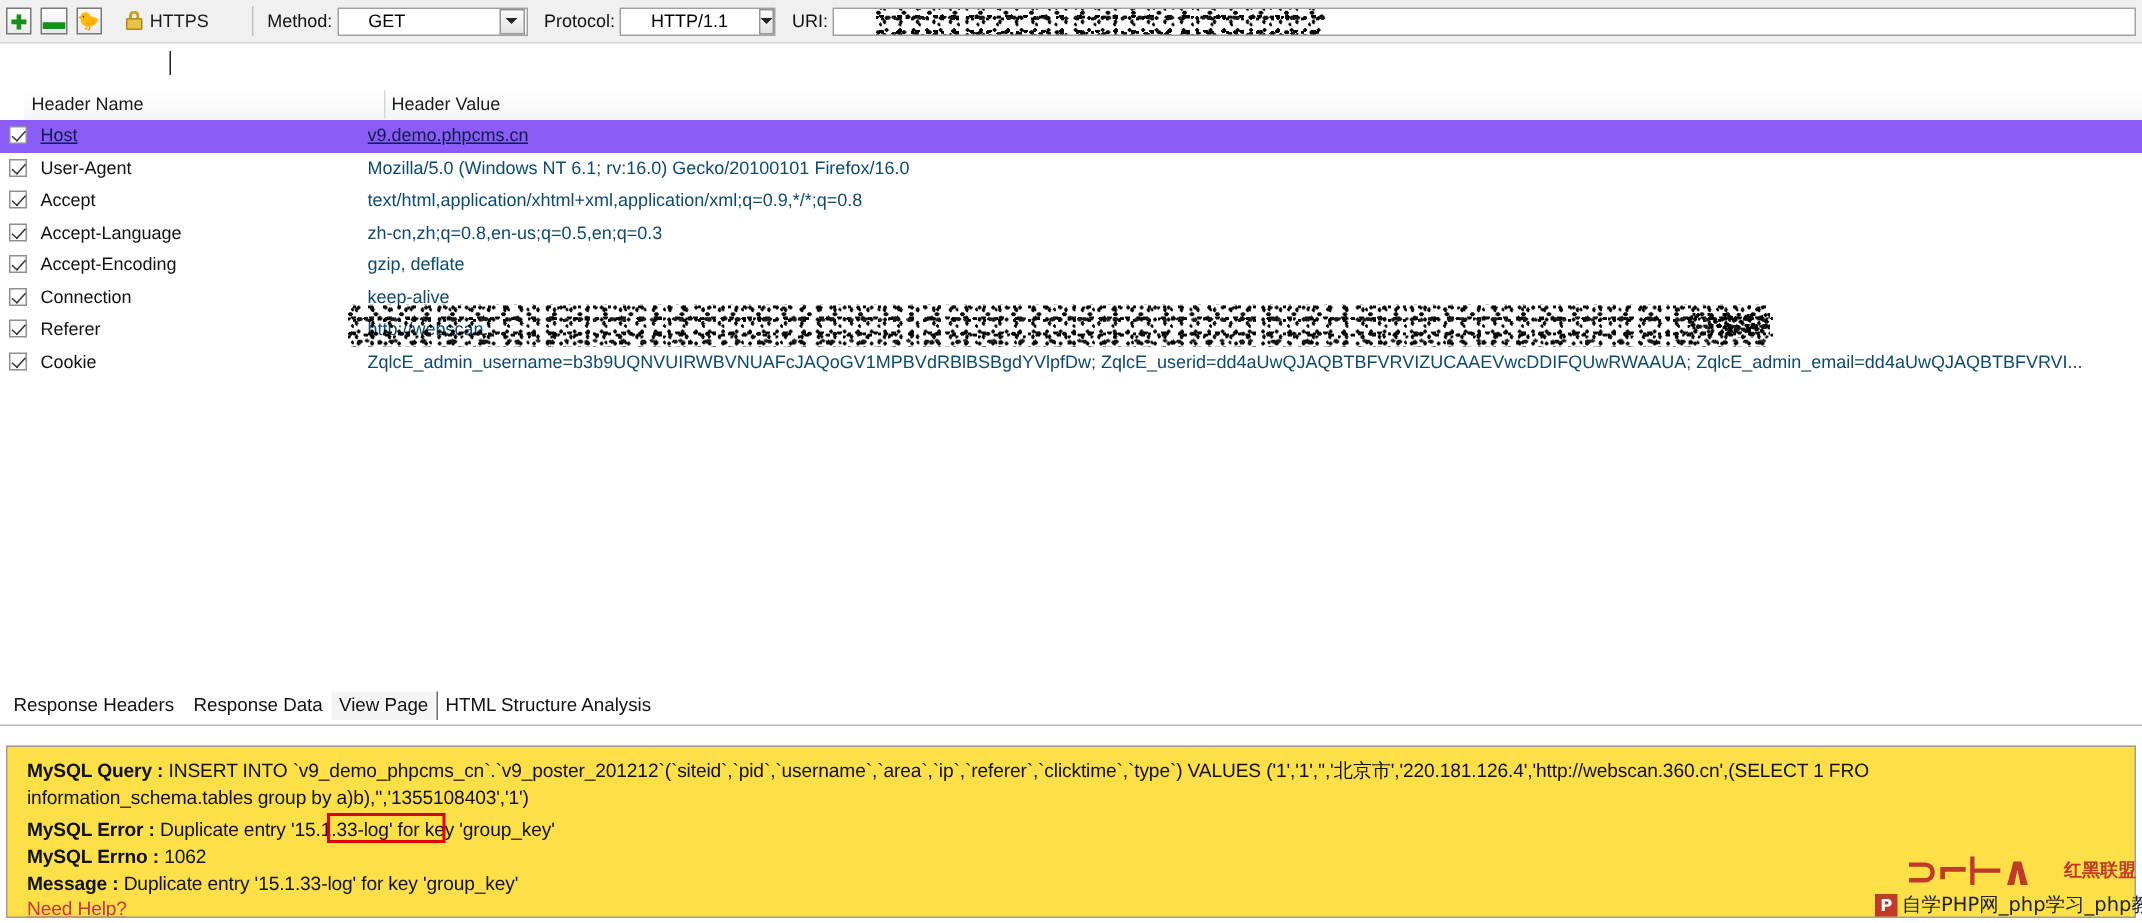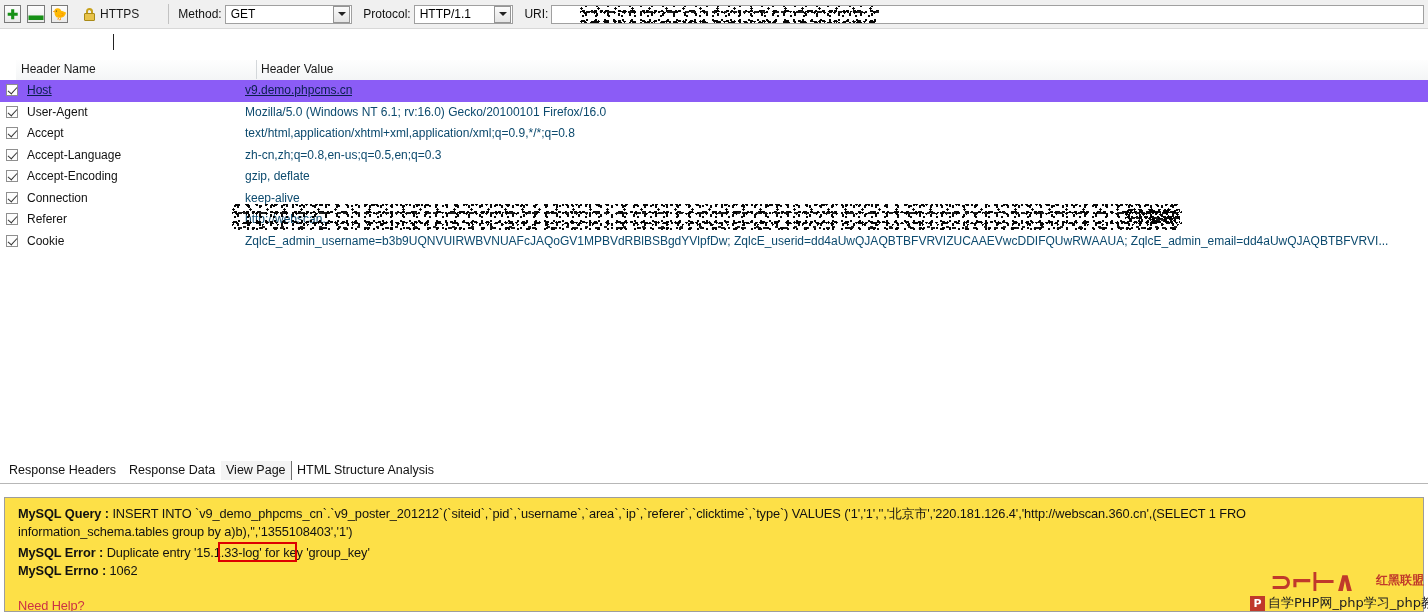--- a/index.html
+++ b/index.html
@@ -40,21 +40,21 @@
   }
   .plus-glyph, .minus-glyph {
     color: #169016;
     font-weight: bold;
     font-size: 13px;
     line-height: 1;
   }
   .minus-glyph { font-size: 15px; }
   .bird-glyph { font-size: 12px; line-height: 1; }
   .lock-wrap {
-    display: flex; align-items: flex-end;
+    display: flex; align-items: flex-start;
     margin-left: 10px; margin-right: 20px;
   }
   .lock-icon {
     width: 11px; height: 13px;
     position: relative;
     margin-right: 5px;
   }
   .lock-icon .shackle {
     position: absolute;
     left: 2px; top: 0;
@@ -83,21 +83,21 @@
   .combo {
     height: 19px;
     background: #ffffff;
     border: 1px solid #a0a0a0;
     display: flex;
     align-items: center;
     box-sizing: border-box;
     margin-right: 2px;
   }
   .combo .val {
-    padding: 0 5px;
+    padding: 0 20px;
     font-size: 12px;
     white-space: nowrap;
     flex: 1;
   }
   .combo .arrowbox {
     width: 17px; height: 17px;
     border: 1px solid #949494;
     background: linear-gradient(#fbfbfb, #e4e4e4);
     display: flex; align-items: center; justify-content: center;
     box-sizing: border-box;
@@ -478,20 +478,23 @@
     <div class="pline l2">information_schema.tables group by a)b),'','1355108403','1')</div>
 
     <div class="pline l3">
       <b>MySQL Error :</b><span> Duplicate entry '15.1.33-log' for key 'group_key'</span>
     </div>
 
     <div class="pline l4">
       <b>MySQL Errno :</b><span> 1062</span>
     </div>
 
+    <div class="pline l5">
+      <b>Message :</b><span> Duplicate entry '15.1.33-log' for key 'group_key'</span>
+    </div>
 
     <div class="pline l6">
       <span class="needhelp">Need Help?</span>
     </div>
   </div>
 
   <div class="redbox"></div>
 
   <div class="watermark">
     <div class="wm-top">⊃⌐⊢∧</div>

